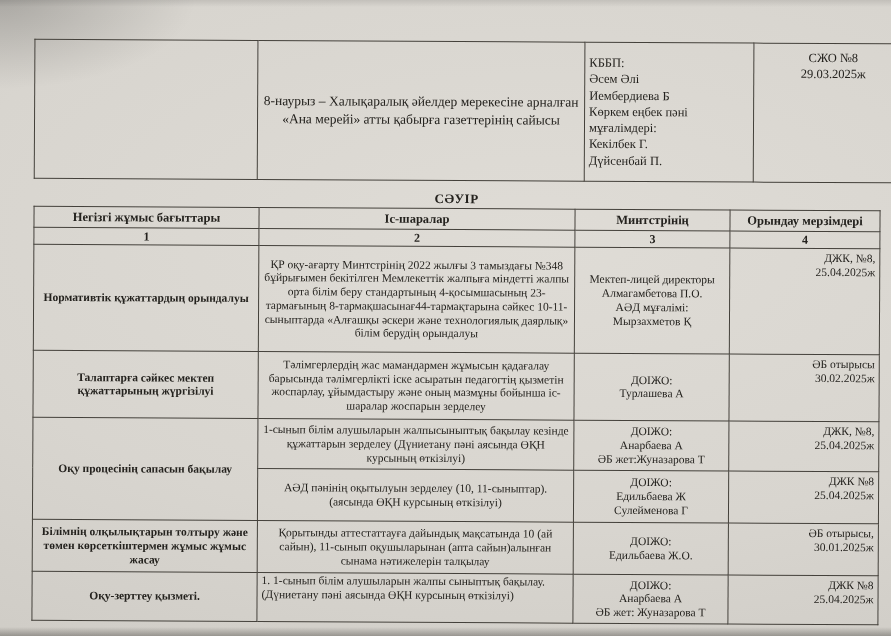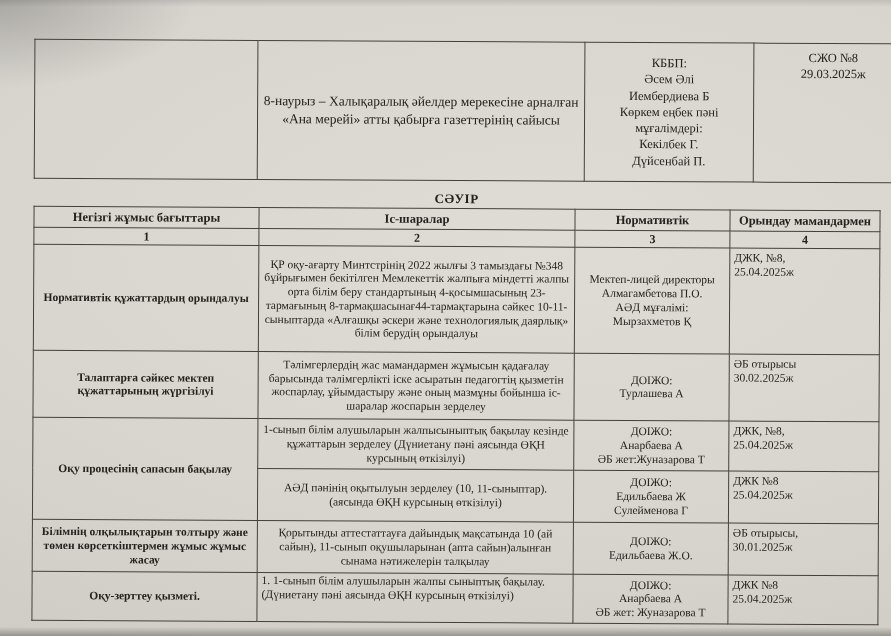--- a/index.html
+++ b/index.html
@@ -29,21 +29,21 @@
     overflow:hidden;
     color:#24221e;
   }
   
   .top-tbl{
     position:absolute;left:33px;top:41px;width:842px;height:140px;
   }
   .top-tbl td{font-size:13.5px;line-height:1.3;}
   .top-tbl .c1{width:214px;}
   .top-tbl .c2{width:318px;text-align:center;vertical-align:middle;}
-  .top-tbl .c3{width:160px;text-align:center;vertical-align:middle;white-space:pre-line;font-size:12.5px;}
+  .top-tbl .c3{width:160px;text-align:left;vertical-align:middle;white-space:pre-line;font-size:12.5px;}
   .top-tbl .c4{width:150px;text-align:center;vertical-align:top;white-space:pre-line;padding-top:6px;font-size:12.5px;}
   
   .month-title{
     position:absolute;left:33px;top:191px;width:846px;
     text-align:center;font-weight:bold;font-size:13px;letter-spacing:0.5px;
   }
   
   .main-tbl{
     position:absolute;left:33px;top:208px;width:846px;
   }
@@ -55,21 +55,21 @@
   .main-tbl .hdr{font-weight:bold;text-align:center;font-size:12.5px;vertical-align:middle;}
   .main-tbl .num{font-weight:bold;text-align:center;font-size:12px;vertical-align:middle;}
   .r-head{height:21px;}
   .r-num{height:16px;}
   .r1{height:106px;} .r2{height:67px;} .r3a{height:50px;}
   .r3b{height:52px;} .r4{height:52px;} .r5{height:49px;}
   .c-dir{font-weight:bold;text-align:center;vertical-align:middle;font-size:12px;line-height:1.25;}
   .c-act{text-align:center;vertical-align:middle;white-space:pre-line;}
   .c-act.left{text-align:left;vertical-align:top;}
   .c-resp{text-align:center;vertical-align:middle;white-space:pre-line;}
-  .c-date{text-align:left;vertical-align:top;white-space:pre-line;padding-top:3px;margin-left:16px;}
+  .c-date{text-align:right;vertical-align:top;white-space:pre-line;padding-top:3px;margin-left:16px;}
 </style>
 </head>
 <body>
 
 <div class="paper"></div>
 
 <div class="sheet">
 
   <table class="top-tbl">
     <tbody>
@@ -95,22 +95,22 @@
     <colgroup>
       <col class="k1">
         <col class="k2">
         <col class="k3">
         <col class="k4">
     </colgroup>
     <tbody>
         <tr class="r-head">
       <td class="hdr">Негізгі жұмыс бағыттары</td>
       <td class="hdr">Іс-шаралар</td>
-      <td class="hdr">Нормативтік</td>
-      <td class="hdr">Орындау мамандармен</td>
+      <td class="hdr">Минтстрінің</td>
+      <td class="hdr">Орындау мерзімдері</td>
     </tr>
     <tr class="r-num">
       <td class="num">1</td>
       <td class="num">2</td>
       <td class="num">3</td>
       <td class="num">4</td>
     </tr>
 
     <tr class="r1">
       <td class="c-dir">Нормативтік құжаттардың орындалуы</td>

